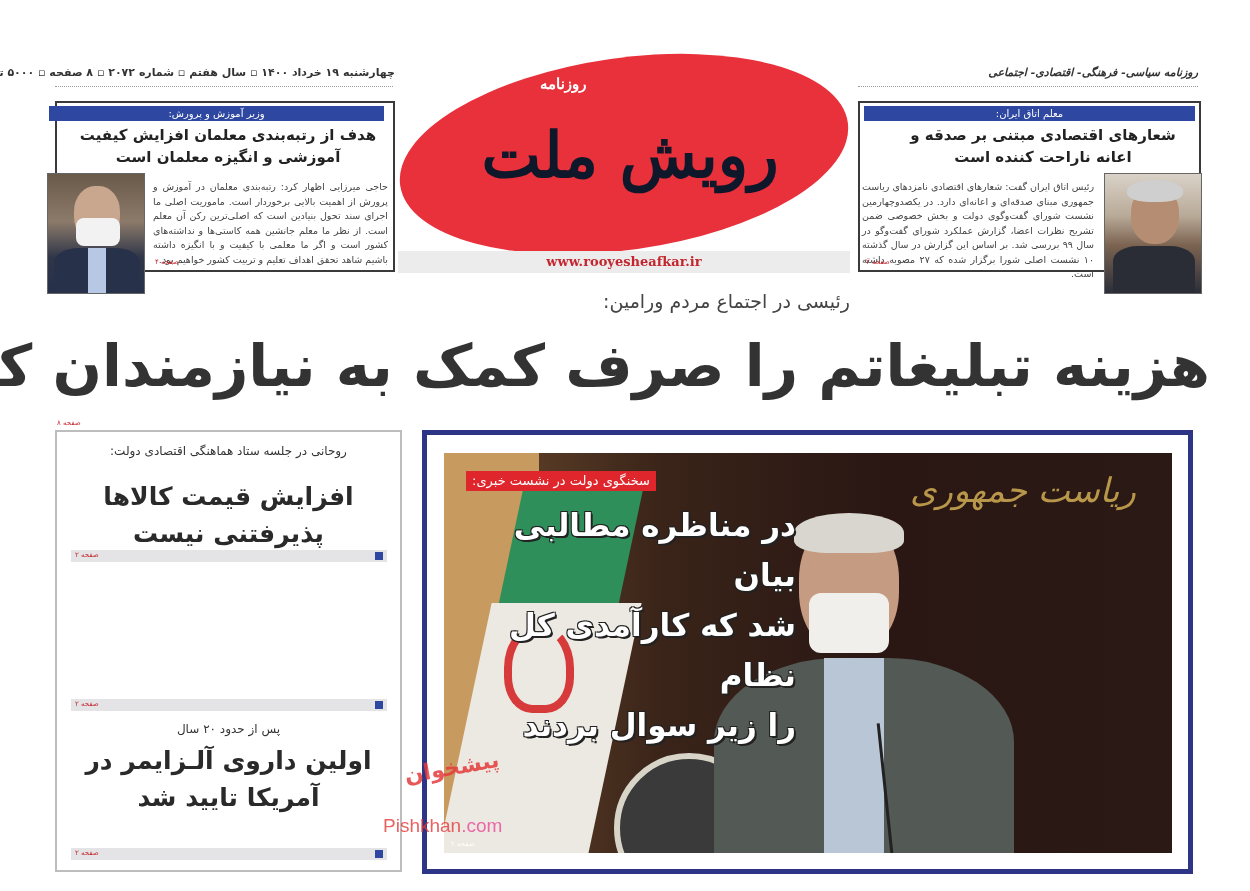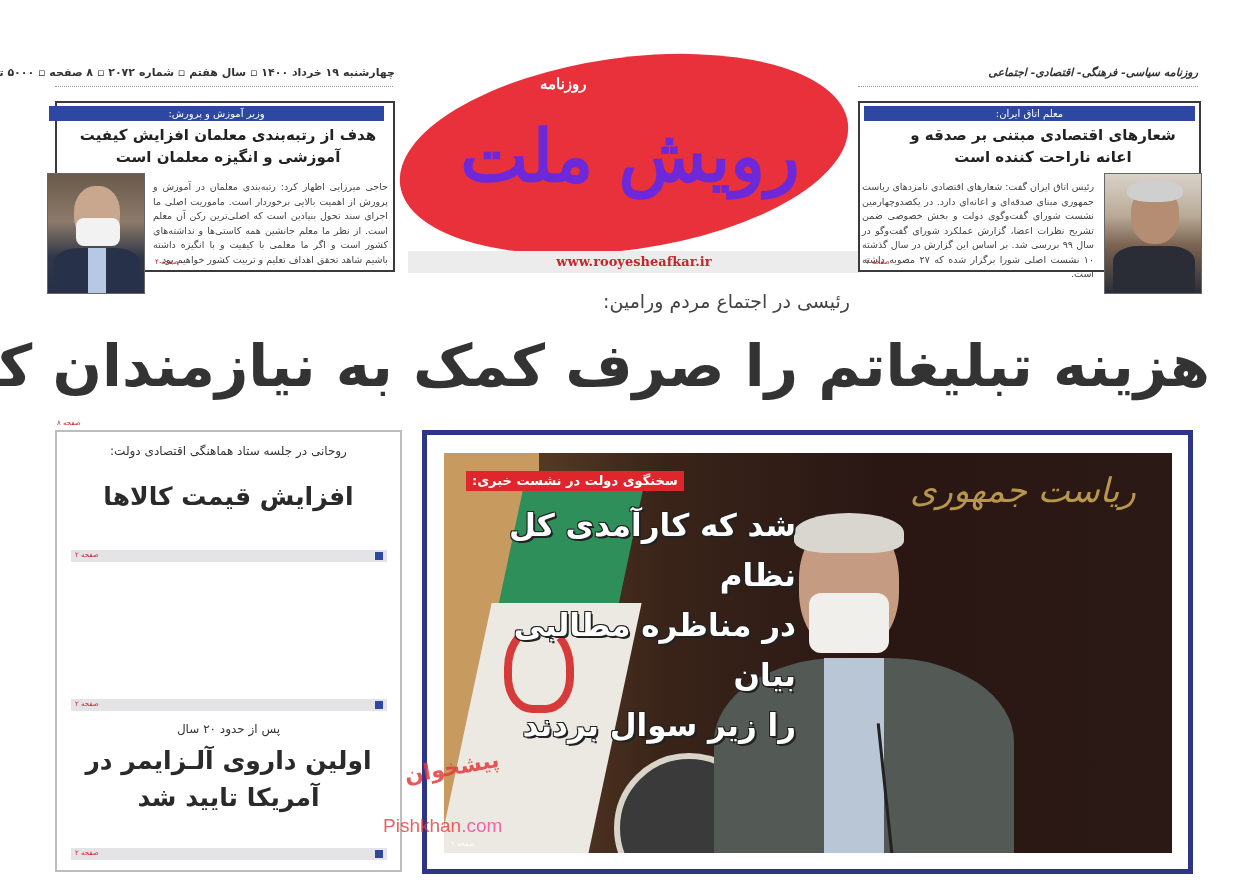--- a/index.html
+++ b/index.html
@@ -14,29 +14,29 @@
 
   
   .logo-oval {
     position: absolute; left: 398px; top: 58px; width: 452px; height: 192px;
     background: #e8313a; border-radius: 50%;
     transform: rotate(-8deg);
   }
   .logo-text {
     position: absolute; left: 420px; top: 70px; width: 420px; height: 170px;
     display: flex; align-items: center; justify-content: center;
-    font-family: "DejaVu Serif", serif; font-size: 72px; font-weight: bold; color: #6d28d9;
+    font-family: "DejaVu Serif", serif; font-size: 63px; font-weight: bold; color: #0f172a;
     letter-spacing: -2px;
   }
   .logo-small {
     position: absolute; left: 540px; top: 75px;
     font-family: "DejaVu Serif", serif; font-size: 15px; color: #fff; font-weight: bold;
   }
   .website-bar {
-    position: absolute; left: 408px; top: 251px; width: 452px; height: 22px;
+    position: absolute; left: 398px; top: 251px; width: 452px; height: 22px;
     background: #ececec; color: #c4262e; font-family: "DejaVu Serif", serif;
     font-weight: bold; font-size: 13px; text-align: center; line-height: 22px; direction: ltr;
   }
 
   
   .teaser-box {
     position: absolute; border: 2px solid #3a3a3a; background: #fff;
   }
   .teaser-tag {
     position: absolute; height: 15px; background: #2e47a0; color: #fff;
@@ -69,21 +69,21 @@
   .story-bar { position: absolute; left: 14px; width: 316px; height: 12px; background: #e4e4e6; }
   .story-bar .sq { position: absolute; right: 4px; top: 2px; width: 8px; height: 8px; background: #2e47a0; }
   .story-bar .pg { position: absolute; left: 4px; top: 1px; font-size: 7px; color: #c4262e; }
 
   
   .feature-frame { position: absolute; left: 422px; top: 430px; width: 771px; height: 444px; border: 5px solid #2e3586; }
   .feature-photo { position: absolute; left: 444px; top: 453px; width: 728px; height: 400px; overflow: hidden;
     background: linear-gradient(90deg, #6b4a2d 0%, #3a2419 30%, #2a1714 60%, #2b1915 100%); }
   .feature-tag {
     position: absolute; left: 466px; top: 471px; height: 20px; padding: 0 6px;
-    background: #e0262d; color: #fff; font-size: 13px; font-weight: bold; line-height: 20px;
+    background: #e0262d; color: #fff; font-size: 13px; font-weight: normal; line-height: 20px;
   }
   .feature-title {
     position: absolute; left: 456px; top: 500px; width: 340px; text-align: right;
     font-size: 31px; font-weight: bold; line-height: 50px; color: #fff;
     text-shadow: 2px 2px 0 #222, -1px -1px 0 #222, 1px -1px 0 #222, -1px 1px 0 #222;
   }
   .wall-text {
     position: absolute; left: 910px; top: 470px; font-family: "DejaVu Serif", serif;
     font-size: 34px; color: #b8974a; font-style: italic;
   }
@@ -130,20 +130,21 @@
 </div>
 
 <div class="abs kicker" style="left:400px; top:290px; width:450px; ">رئیسی در اجتماع مردم ورامین:</div>
 <div class="abs main-headline" style="left:40px; top:332px; width:1170px; text-align:center;">هزینه تبلیغاتم را صرف کمک به نیازمندان کنید</div>
 <div class="abs page-ref" style="left:57px; top:419px;">صفحه ۸</div>
 
 <div class="left-col">
   <div class="story" style="top:12px;">
     <div class="story-kicker">روحانی در جلسه ستاد هماهنگی اقتصادی دولت:</div>
     <div class="story-title" style="margin-top:20px;">افزایش قیمت کالاها</div>
+    <div class="story-title">پذیرفتنی نیست</div>
   </div>
   <div class="story-bar" style="top:118px;">
     <span class="sq"></span>
     <span class="pg">صفحه ۲</span>
   </div>
 
   <div class="story-bar" style="top:267px;">
     <span class="sq"></span>
     <span class="pg">صفحه ۲</span>
   </div>
@@ -172,22 +173,22 @@
   <div style="position:absolute; left:270px; top:205px; width:300px; height:200px; background:#535955; border-radius:42% 42% 0 0;"></div>
   <div style="position:absolute; left:380px; top:205px; width:60px; height:200px; background:#b9c6d6;"></div>
   <div style="position:absolute; left:355px; top:65px; width:100px; height:135px; border-radius:45%; background:#c59b82;"></div>
   <div style="position:absolute; left:350px; top:60px; width:110px; height:40px; border-radius:50% 50% 30% 30%; background:#d9d6d0;"></div>
   <div style="position:absolute; left:365px; top:140px; width:80px; height:60px; border-radius:12px; background:#f1efeb;"></div>
   <div style="position:absolute; left:440px; top:270px; width:3px; height:140px; background:#222; transform:rotate(-6deg);"></div>
 </div>
 <div class="wall-text">ریاست جمهوری</div>
 <div class="feature-tag">سخنگوی دولت در نشست خبری:</div>
 <div class="feature-title">
+  <div>در مناظره مطالبی بیان</div>
   <div>شد که کارآمدی کل نظام</div>
-  <div>در مناظره مطالبی بیان</div>
   <div>را زیر سوال بردند</div>
 </div>
 <div class="abs" style="left:451px; top:840px; font-size:7px; color:#fff;">صفحه ۲</div>
 
 <div class="watermark-fa">پیشخوان</div>
 <div class="watermark">
   <span>Pishkhan</span><span class="com">.com</span>
 </div>
 
 </body></html>

